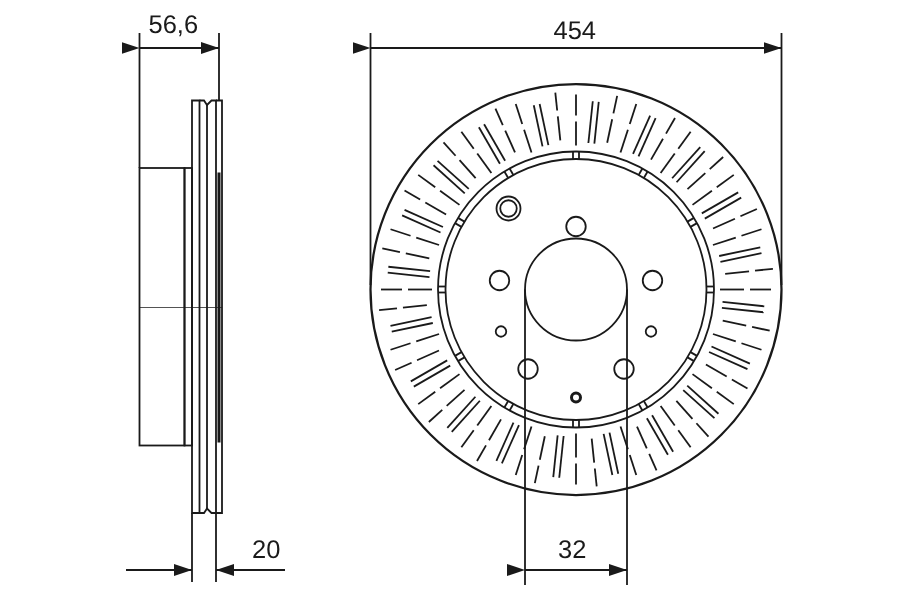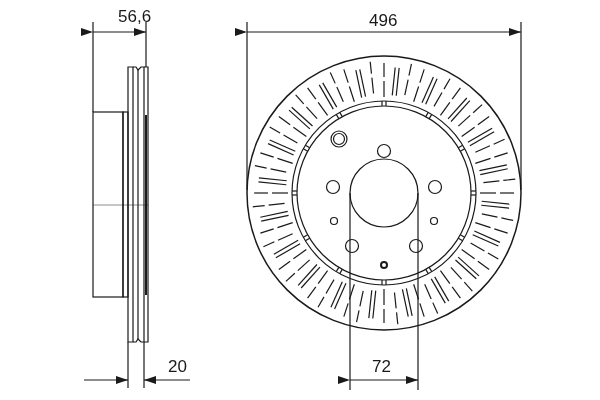--- a/index.html
+++ b/index.html
@@ -207,16 +207,16 @@
     <circle cx="384" cy="265" r="3" stroke-width="2"></circle>
     <circle cx="339" cy="139" r="8"></circle>
     <circle cx="339" cy="139" r="5.5"></circle>
 
     <line x1="350" y1="193" x2="350" y2="390"></line>
     <line x1="418" y1="193" x2="418" y2="390"></line>
     <line x1="350" y1="380" x2="418" y2="380" marker-start="url(#arr)" marker-end="url(#arr)"></line>
   </g>
 </svg>
 
-<div class="dim-label" style="left:99px; top:8px;margin-left:19px;">56,6</div>
+<div class="dim-label" style="left:99px; top:8px;">56,6</div>
 <div class="dim-label" style="left:168px; top:358px;">20</div>
-<div class="dim-label" style="left:369px; top:12px;">496</div>
-<div class="dim-label" style="left:372px; top:358px;">72</div>
+<div class="dim-label" style="left:369px; top:12px;">454</div>
+<div class="dim-label" style="left:372px; top:358px;">32</div>
 
 </body></html>

